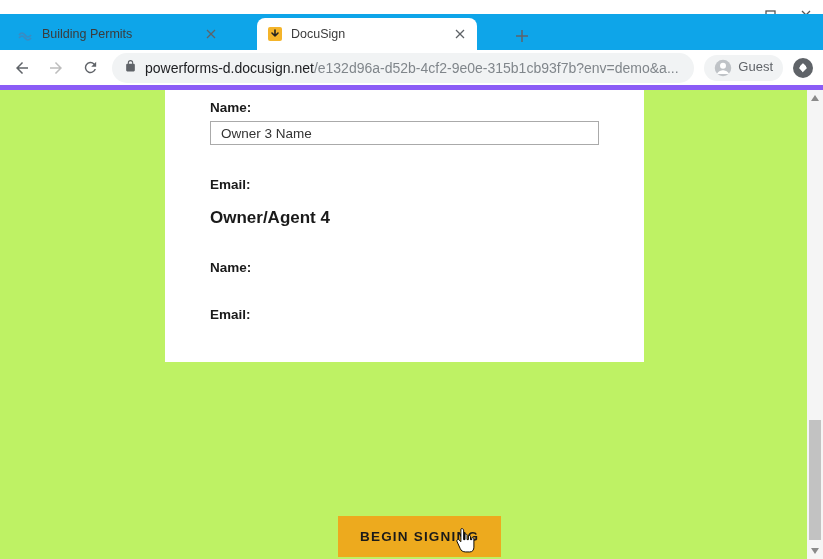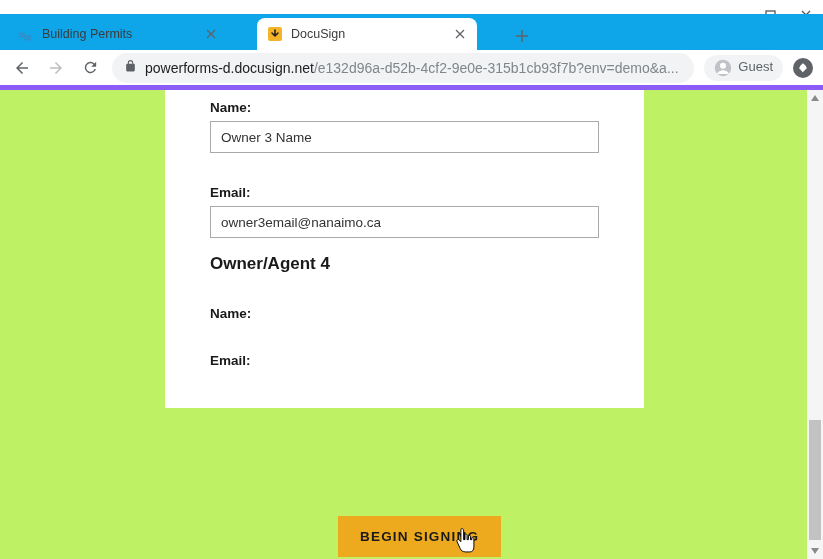--- a/index.html
+++ b/index.html
@@ -36,21 +36,21 @@
   .menu-dot { width:20px; height:20px; border-radius:50%; background:#5f6368; display:flex; align-items:center; justify-content:center; }
 
   
   .viewport { position:relative; width:823px; height:469px; background:#bef264; overflow:hidden;}
   .vscroll-track { position:absolute; right:0; top:0; width:16px; height:100%; background:#f5f5f5; }
   .vscroll-thumb { position:absolute; right:2px; width:12px; background:#c2c2c2; border-radius:0; }
   .vscroll-arrow { position:absolute; right:0; width:16px; height:16px; display:flex; align-items:center; justify-content:center; color:#777; background:#f5f5f5;}
   
   .page-card { position:absolute; left:165px; top:0; width:479px; background:#fff; padding:0 45px 40px 45px; }
   .form-label { font-size:13.5px; font-weight:700; color:#1a1a1a; margin-top:32px; }
-  .form-input { width:100%; height:32px; border:1px solid #aaa; padding:0 10px; font-size:13.5px; color:#333; margin-top:6px; outline:none; font-family:inherit;}
+  .form-input { width:100%; height:24px; border:1px solid #aaa; padding:0 10px; font-size:13.5px; color:#333; margin-top:6px; outline:none; font-family:inherit;}
   .section-heading { font-size:17px; font-weight:700; color:#1a1a1a; margin-top:16px; font-family: "Segoe UI", Arial, sans-serif;}
   
   .begin-btn { position:absolute; left:338px; top:426px; background:#edaa1e; color:#1a1a1a; font-size:13.5px; font-weight:600; letter-spacing:1.2px; border:none; padding:13px 22px; cursor:pointer; font-family:inherit;}
   
   .cursor { position:absolute; pointer-events:none; z-index:100; }
 </style>
 </head>
 <body>
 
 <div class="win-controls">
@@ -162,21 +162,20 @@
   </div>
 </div>
 
 <div class="viewport">
 
   <div class="page-card">
     <div class="form-label" style="margin-top:10px;">Name:</div>
     <input class="form-input" value="Owner 3 Name" style="">
 
     <div class="form-label">Email:</div>
-    <input class="form-input" value="owner3email@nanaimo.ca" style="">
 
     <div class="section-heading">Owner/Agent 4</div>
 
     <div class="form-label">Name:</div>
 
     <div class="form-label">Email:</div>
   </div>
 
   <button class="begin-btn">BEGIN SIGNING</button>
 

